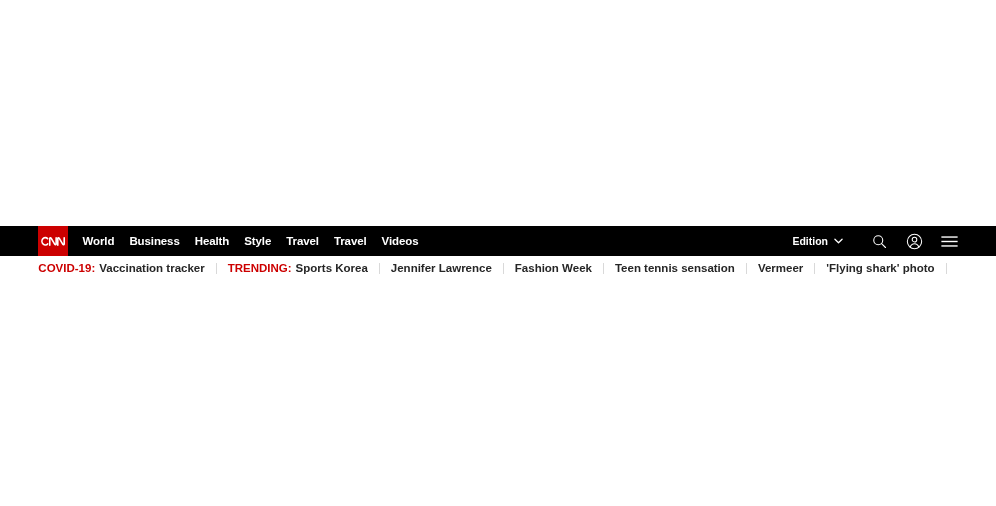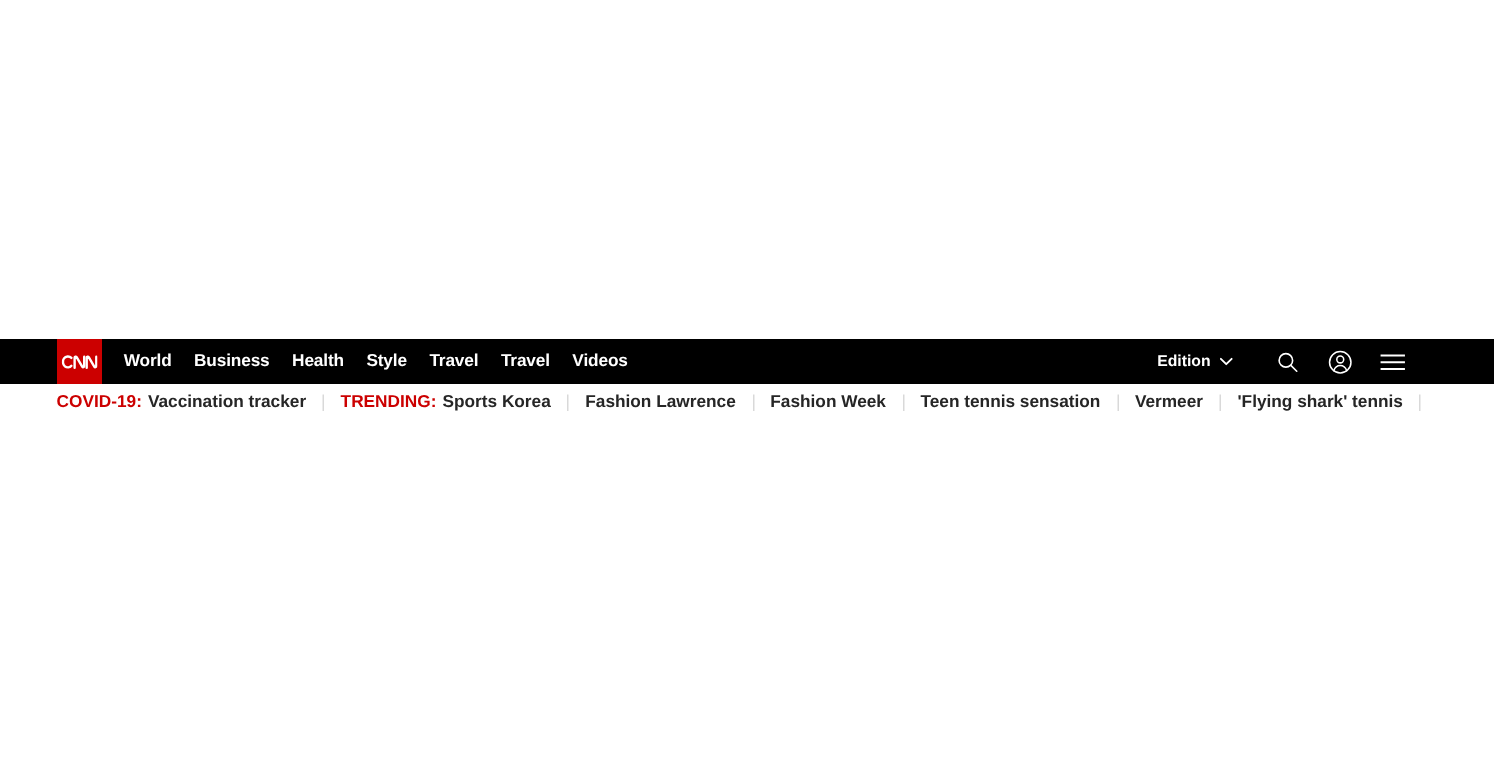--- a/index.html
+++ b/index.html
@@ -72,21 +72,21 @@
     white-space: nowrap;
     cursor: pointer;
     text-decoration: none;
   }
 
   .nav-spacer { flex: 1 1 auto; }
 
   .nav-right {
     display: flex;
     align-items: center;
-    padding-right: 53px;
+    padding-right: 32px;
   }
   .edition {
     display: flex;
     align-items: center;
     color: #ffffff;
     font-size: 10.5px;
     font-weight: bold;
     cursor: pointer;
     margin-right: 16px;
     white-space: nowrap;
@@ -234,41 +234,41 @@
       </div>
       <span class="trend-sep"></span>
 
       <div class="trend-item">
         <span class="trend-label">TRENDING:</span>
         <span class="trend-text">Sports Korea</span>
       </div>
       <span class="trend-sep"></span>
 
       <div class="trend-item">
-        <span class="trend-text">Fashion Lawrence</span>
+        <span class="trend-text">Jennifer Lawrence</span>
       </div>
       <span class="trend-sep"></span>
 
       <div class="trend-item">
         <span class="trend-text">Fashion Week</span>
       </div>
       <span class="trend-sep"></span>
 
       <div class="trend-item">
         <span class="trend-text">Teen tennis sensation</span>
       </div>
       <span class="trend-sep"></span>
 
       <div class="trend-item">
         <span class="trend-text">Vermeer</span>
       </div>
       <span class="trend-sep"></span>
 
       <div class="trend-item">
-        <span class="trend-text">'Flying shark' tennis</span>
+        <span class="trend-text">'Flying shark' photo</span>
       </div>
       <span class="trend-sep"></span>
 
     </div>
   </div>
 
   <div class="spacer-bottom"></div>
 
 </div>
 

